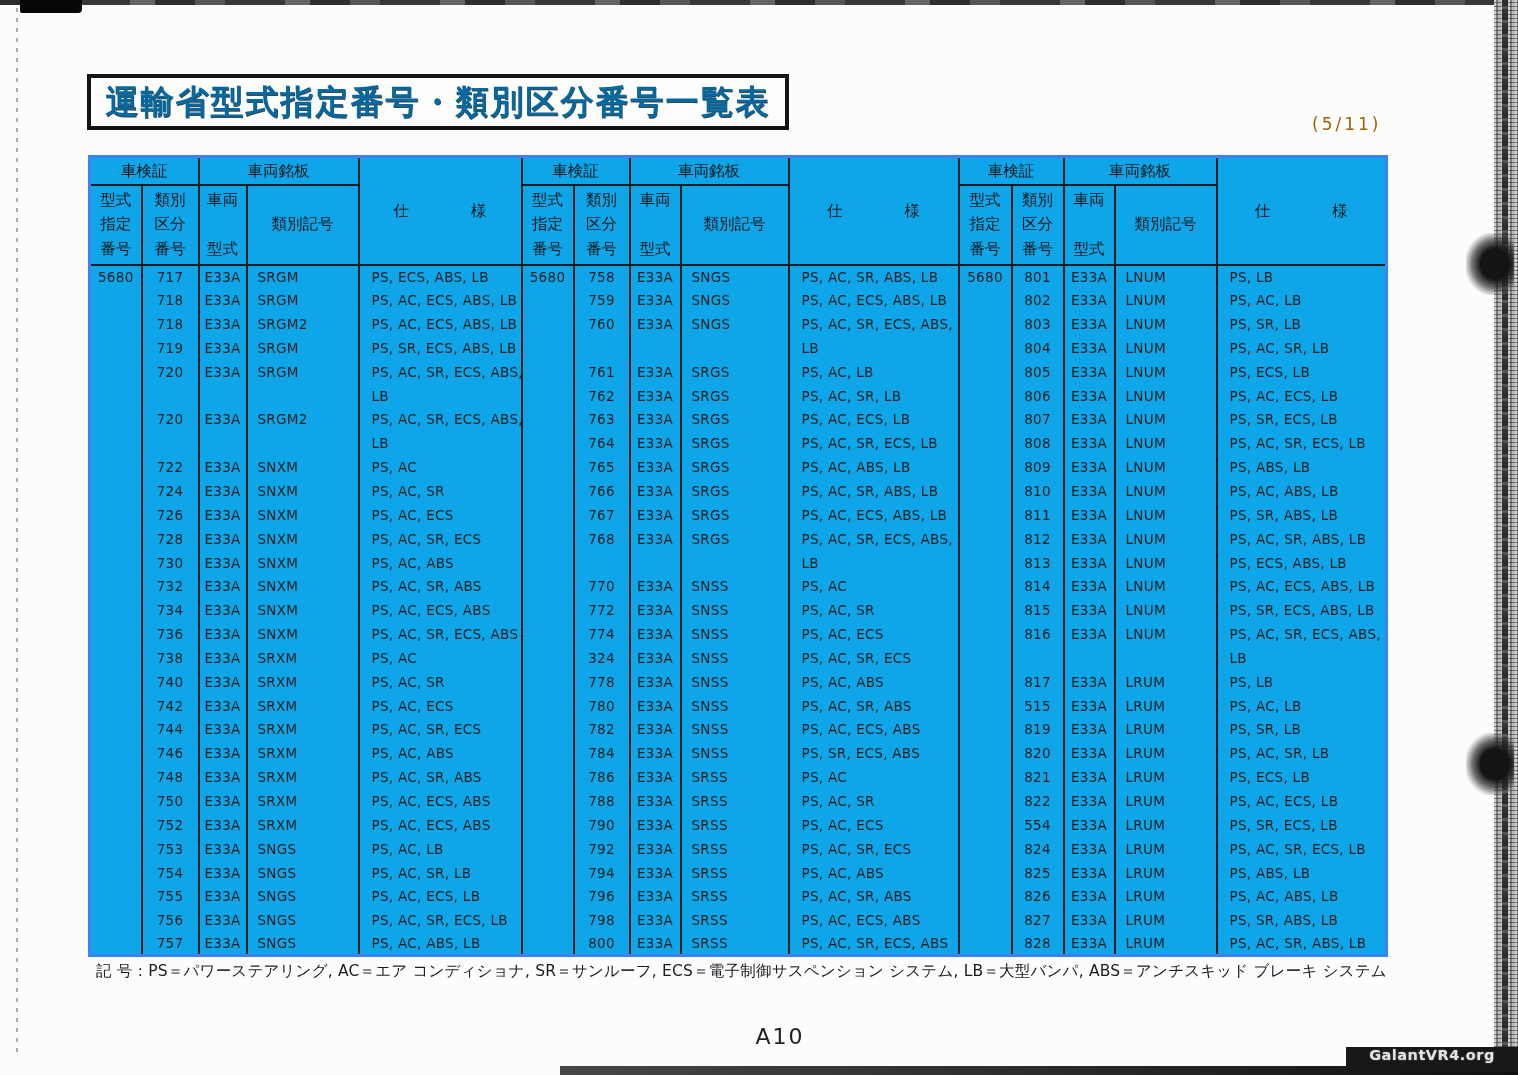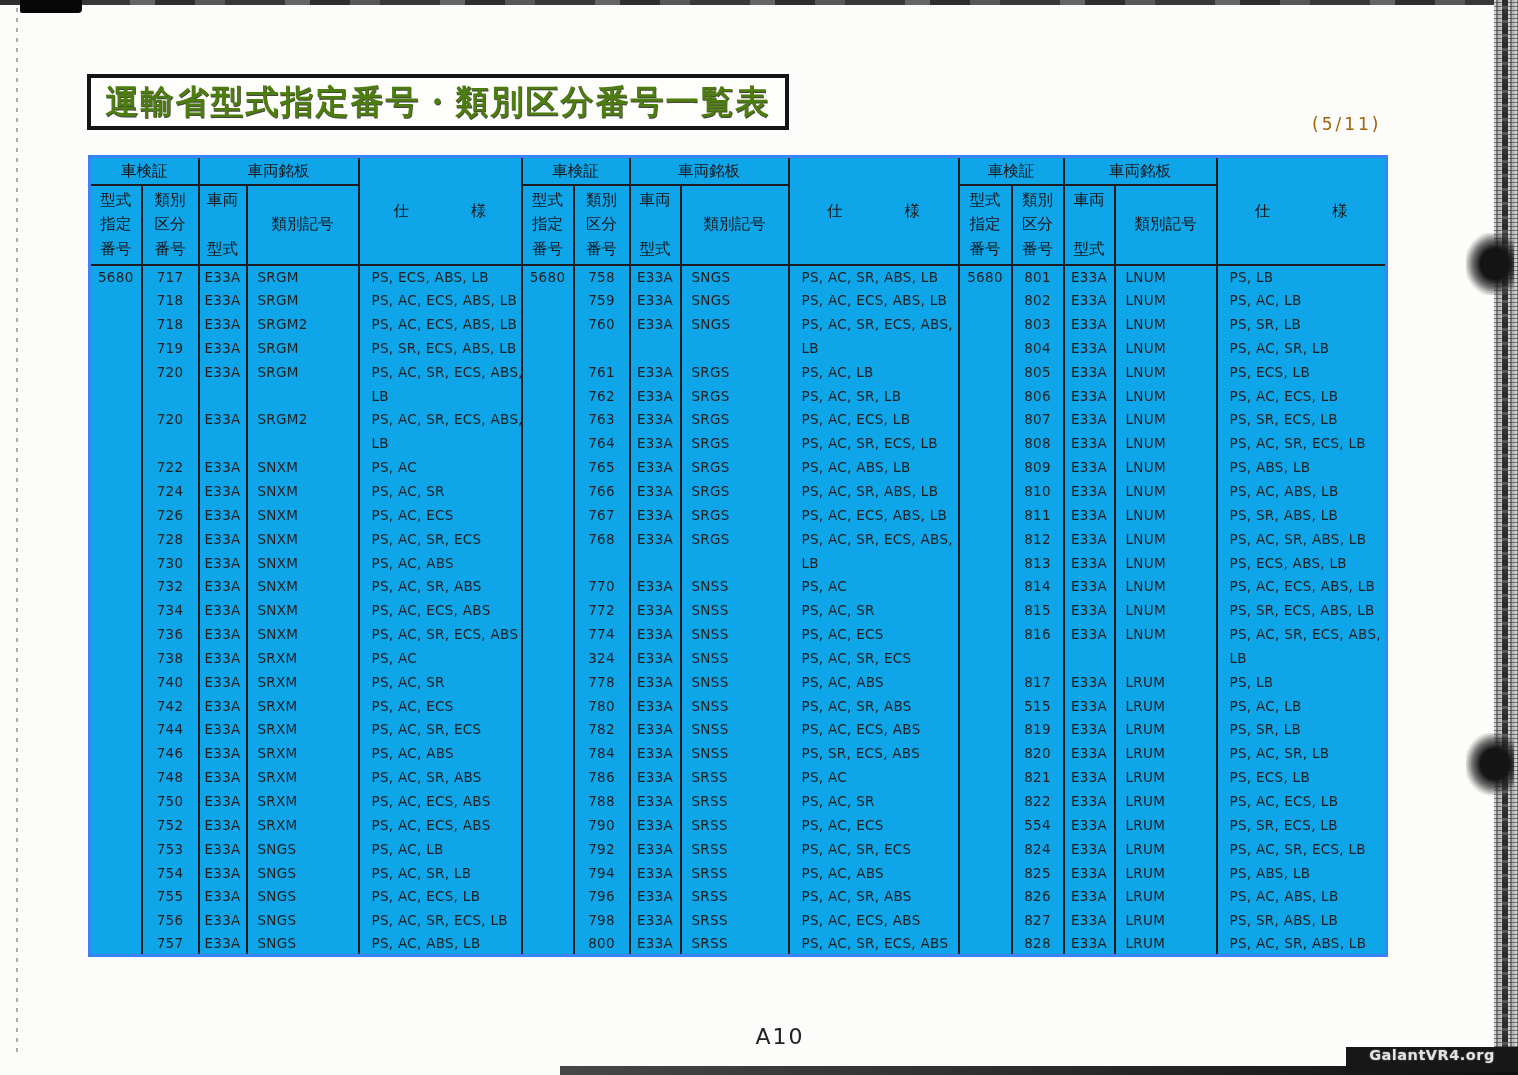--- a/index.html
+++ b/index.html
@@ -3,21 +3,21 @@
 <meta charset="utf-8">
 <style>
   html,body{margin:0;padding:0;background:#888;}
   #page{position:relative;width:1518px;height:1075px;background:#fcfcfa;overflow:hidden;
         font-family:"DejaVu Sans","Liberation Sans",sans-serif;color:#1e1e1e;}
 
   
   .title-box{position:absolute;left:87px;top:74px;width:694px;height:48px;
              border:4px solid #141414;background:#fdfdfc;
              display:flex;align-items:center;justify-content:center;}
-  .title-box span{font-size:33px;font-weight:bold;letter-spacing:2px;color:#4d7c0f;
+  .title-box span{font-size:33px;font-weight:bold;letter-spacing:2px;color:#0369a1;
                   text-shadow:0.6px 0.6px 0 #444;white-space:nowrap;}
   .sheet-indicator{position:absolute;left:1312px;top:114px;font-size:17px;letter-spacing:3px;color:#a16207;}
 
   
   .main-table{position:absolute;left:88px;top:155px;border-collapse:collapse;table-layout:fixed;
               width:1297px;background:#0ea5e9;border:3px solid #3b82f6;}
   .main-table th{border:2px solid #1c1c1c;font-weight:normal;font-size:15.5px;
                  white-space:pre-line;line-height:1.55;text-align:center;vertical-align:middle;
                  color:#161616;padding:0;}
   .main-table tr.ghr{height:28px;}
@@ -631,18 +631,19 @@
           <td class="c4">PS, AC, SR, ECS, ABS</td>
           <td class="c0"></td>
           <td class="c1">828</td>
           <td class="c2">E33A</td>
           <td class="c3">LRUM</td>
           <td class="c4">PS, AC, SR, ABS, LB</td>
         </tr>
       </tbody>
   </table>
 
+  <div class="footnote">記 号：PS＝パワーステアリング, AC＝エア コンディショナ, SR＝サンルーフ, ECS＝電子制御サスペンション システム, LB＝大型バンパ, ABS＝アンチスキッド ブレーキ システム</div>
   <div class="page-number">A10</div>
   <div class="watermark-strip">
     <span>GalantVR4.org</span>
   </div>
 
 </div>
 
 </body></html>

